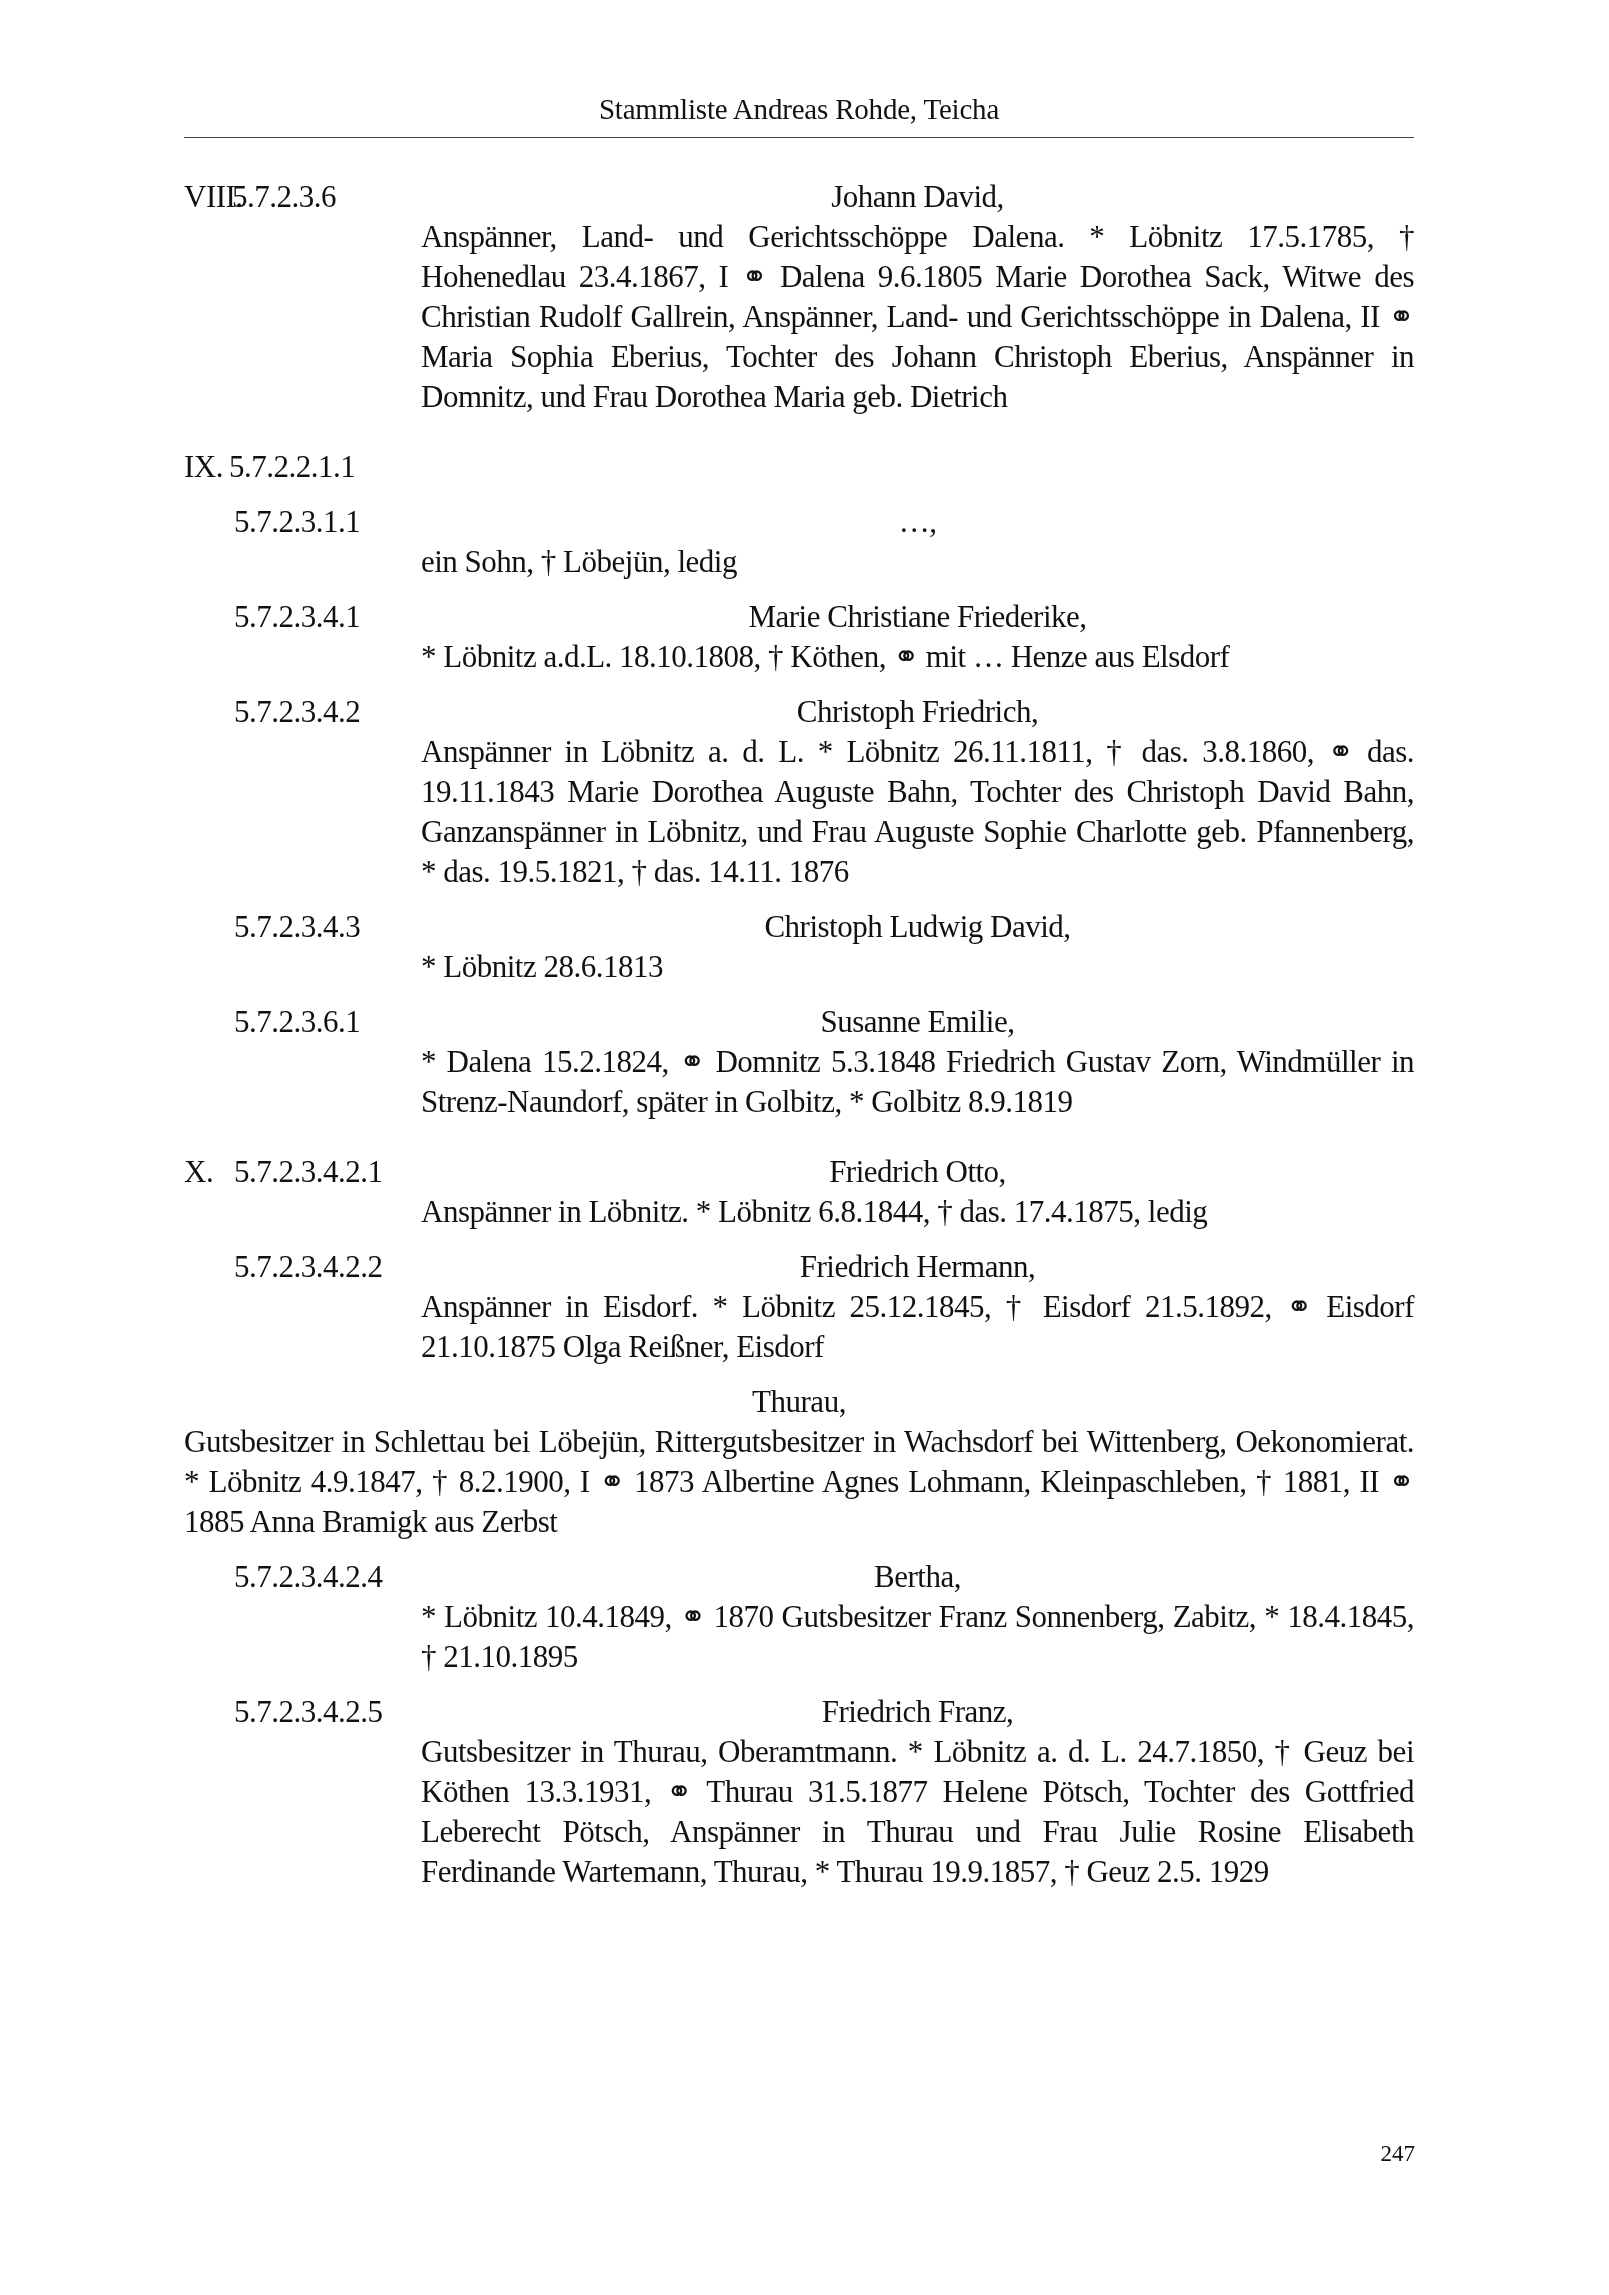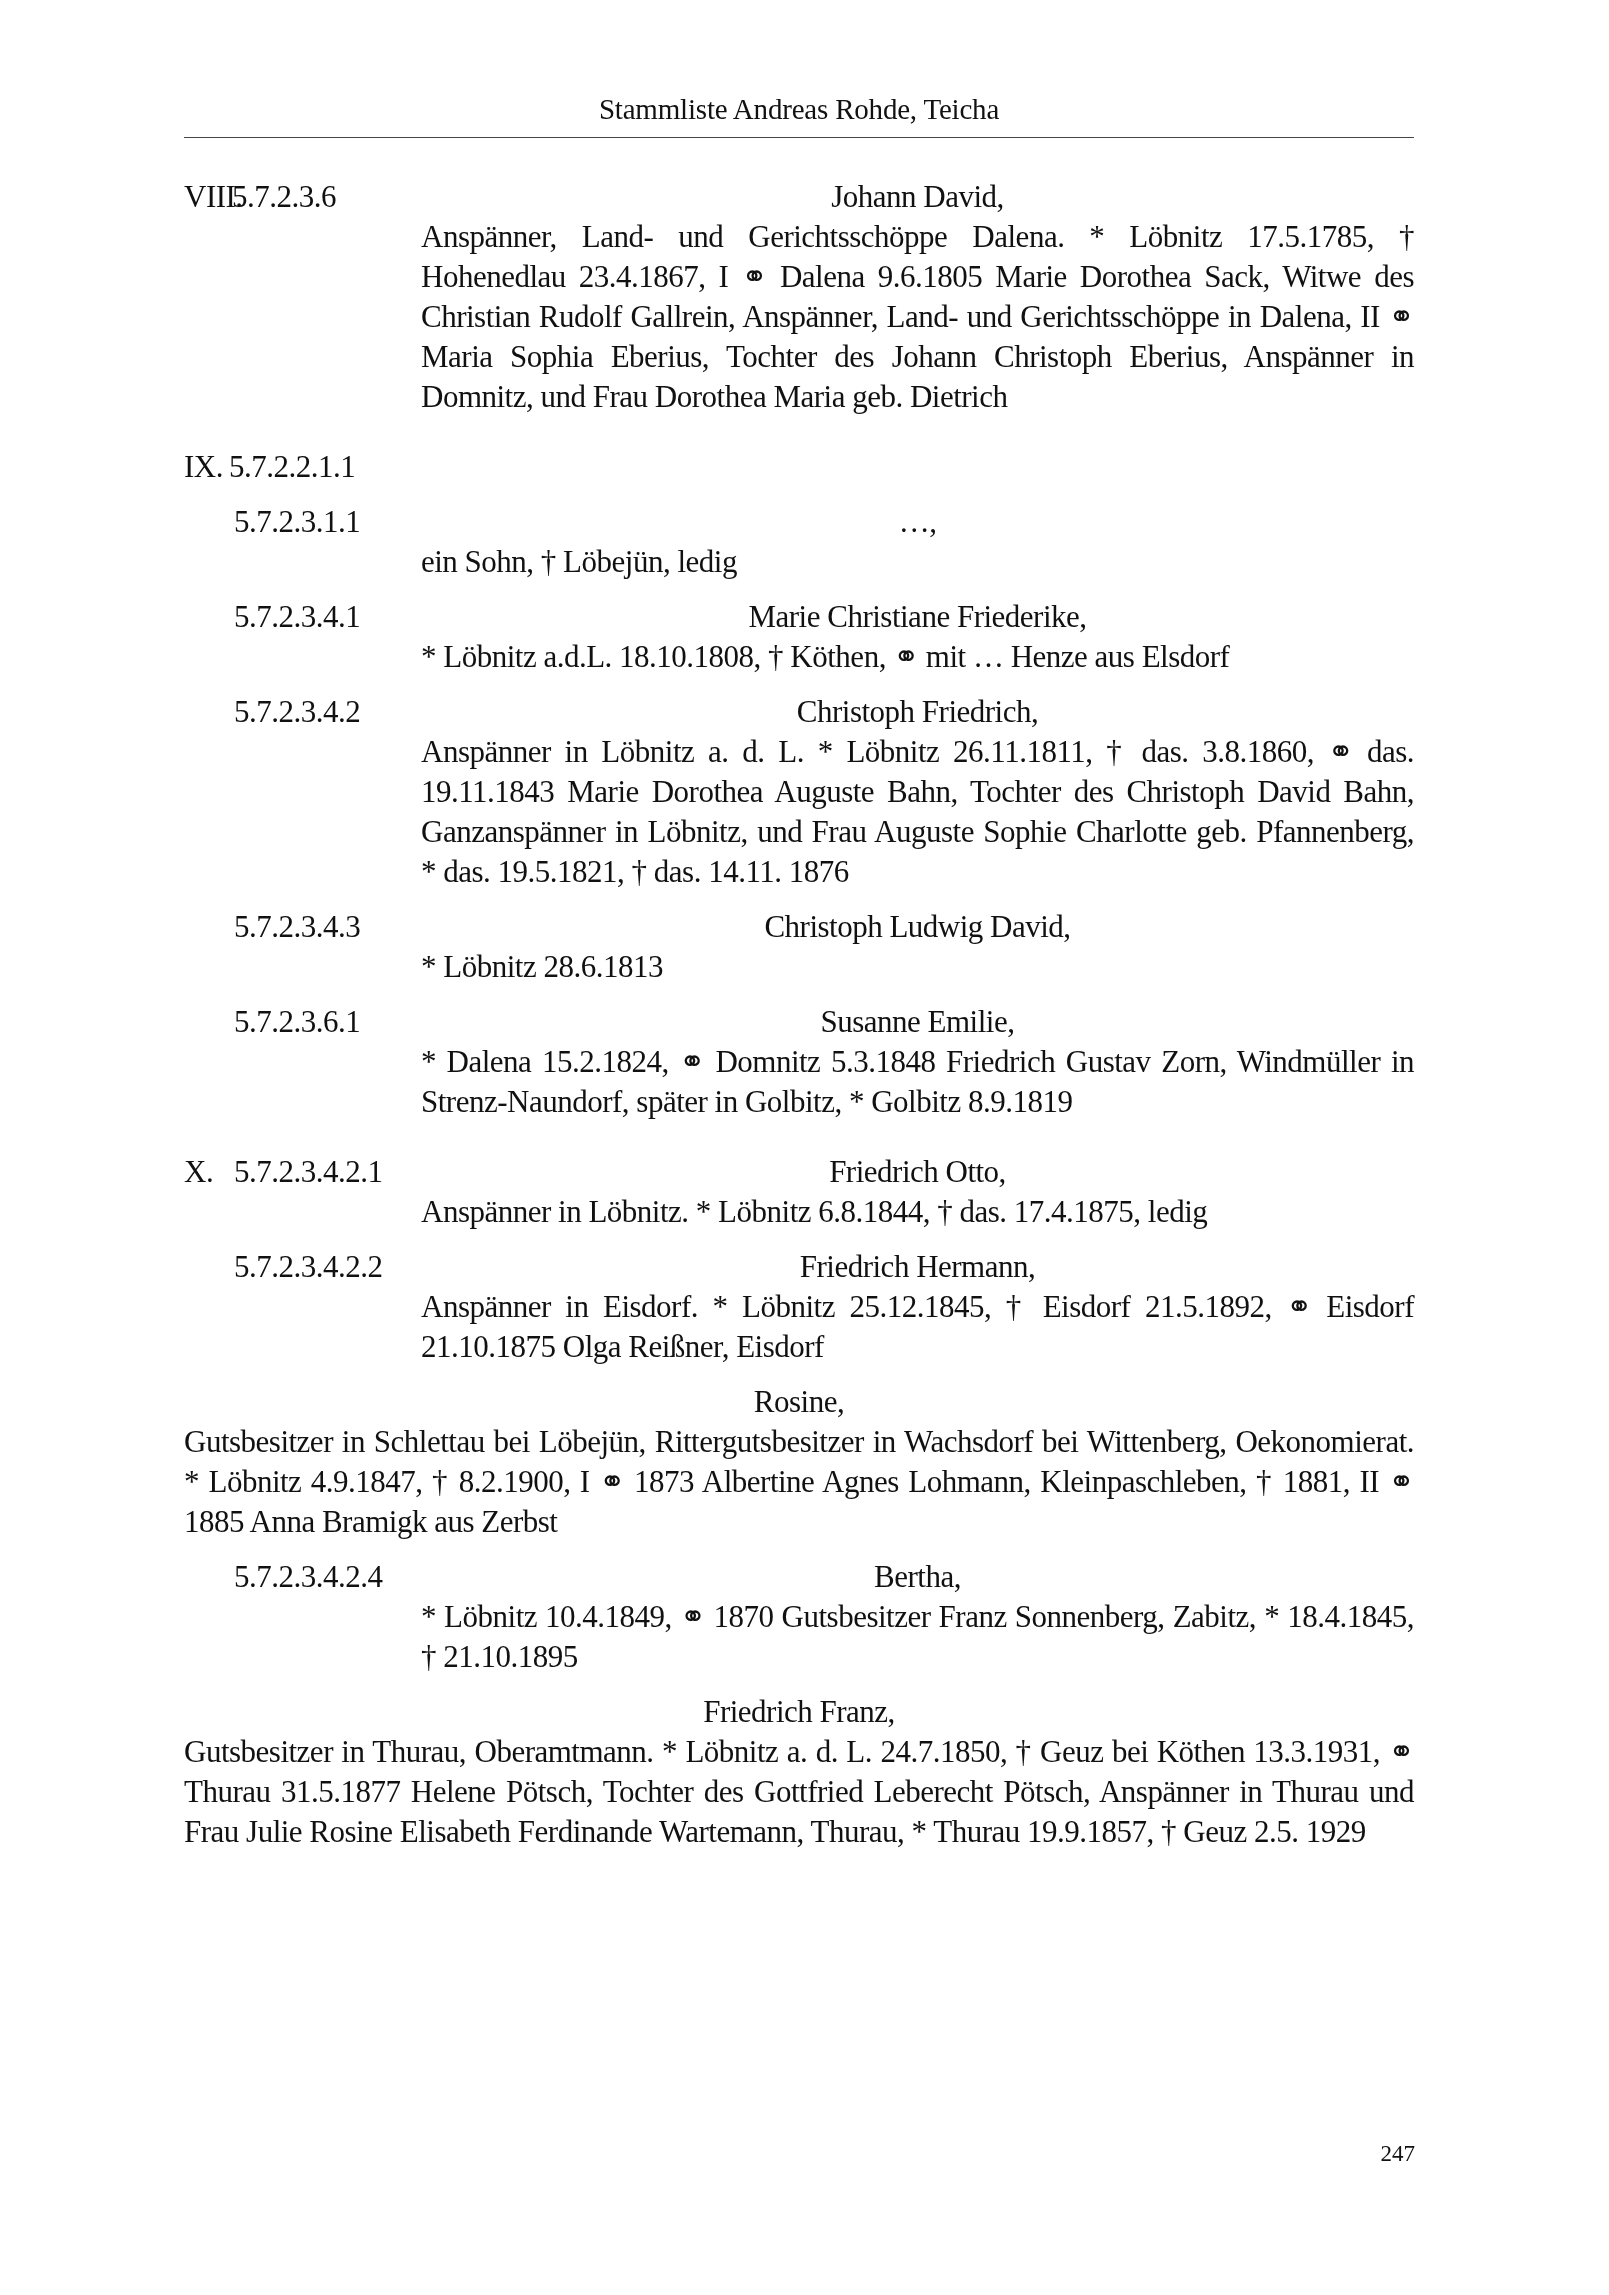--- a/index.html
+++ b/index.html
@@ -133,34 +133,37 @@
       <div class="label indent">
         <span class="num">5.7.2.3.4.2.2</span>
       </div>
       <div class="body">
         <span class="name">Friedrich Hermann,</span>
         <span class="desc">Anspänner in Eisdorf. * Löbnitz 25.12.1845, † Eisdorf 21.5.1892, ⚭ Eisdorf 21.10.1875 Olga Reißner, Eisdorf</span>
       </div>
     </div>
     <div class="entry">
       <div class="body">
-        <span class="name">Rosine,</span>
+        <span class="name">Thurau,</span>
         <span class="desc">Gutsbesitzer in Schlettau bei Löbejün, Rittergutsbesitzer in Wachsdorf bei Wittenberg, Oekonomierat. * Löbnitz 4.9.1847, † 8.2.1900, I ⚭ 1873 Albertine Agnes Lohmann, Kleinpaschleben, † 1881, II ⚭ 1885 Anna Bramigk aus Zerbst</span>
       </div>
     </div>
     <div class="entry">
       <div class="label indent">
         <span class="num">5.7.2.3.4.2.4</span>
       </div>
       <div class="body">
         <span class="name">Bertha,</span>
         <span class="desc">* Löbnitz 10.4.1849, ⚭ 1870 Gutsbesitzer Franz Sonnenberg, Zabitz, * 18.4.1845, † 21.10.1895</span>
       </div>
     </div>
     <div class="entry">
+      <div class="label indent">
+        <span class="num">5.7.2.3.4.2.5</span>
+      </div>
       <div class="body">
         <span class="name">Friedrich Franz,</span>
         <span class="desc">Gutsbesitzer in Thurau, Oberamtmann. * Löbnitz a. d. L. 24.7.1850, † Geuz bei Köthen 13.3.1931, ⚭ Thurau 31.5.1877 Helene Pötsch, Toch­ter des Gottfried Leberecht Pötsch, Anspänner in Thurau und Frau Julie Rosine Elisabeth Ferdinande Wartemann, Thurau, * Thurau 19.9.1857, † Geuz 2.5. 1929</span>
       </div>
     </div>
   </div>
 
 </div>
 
 <div class="page-number">247</div>

